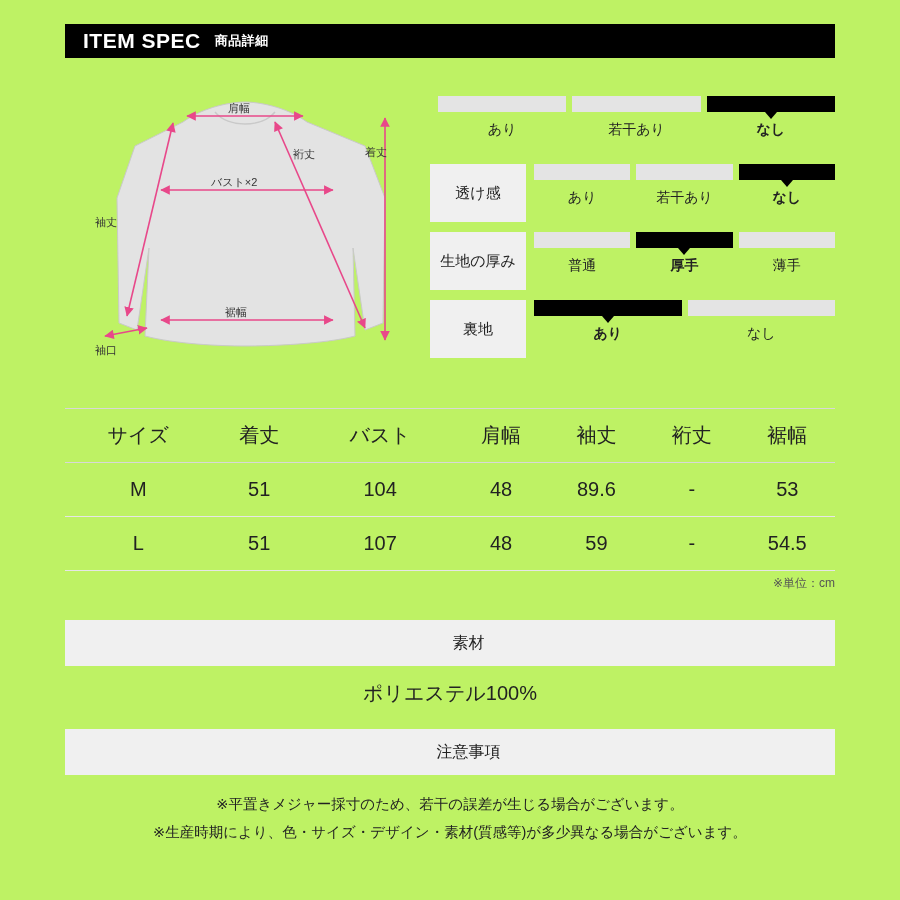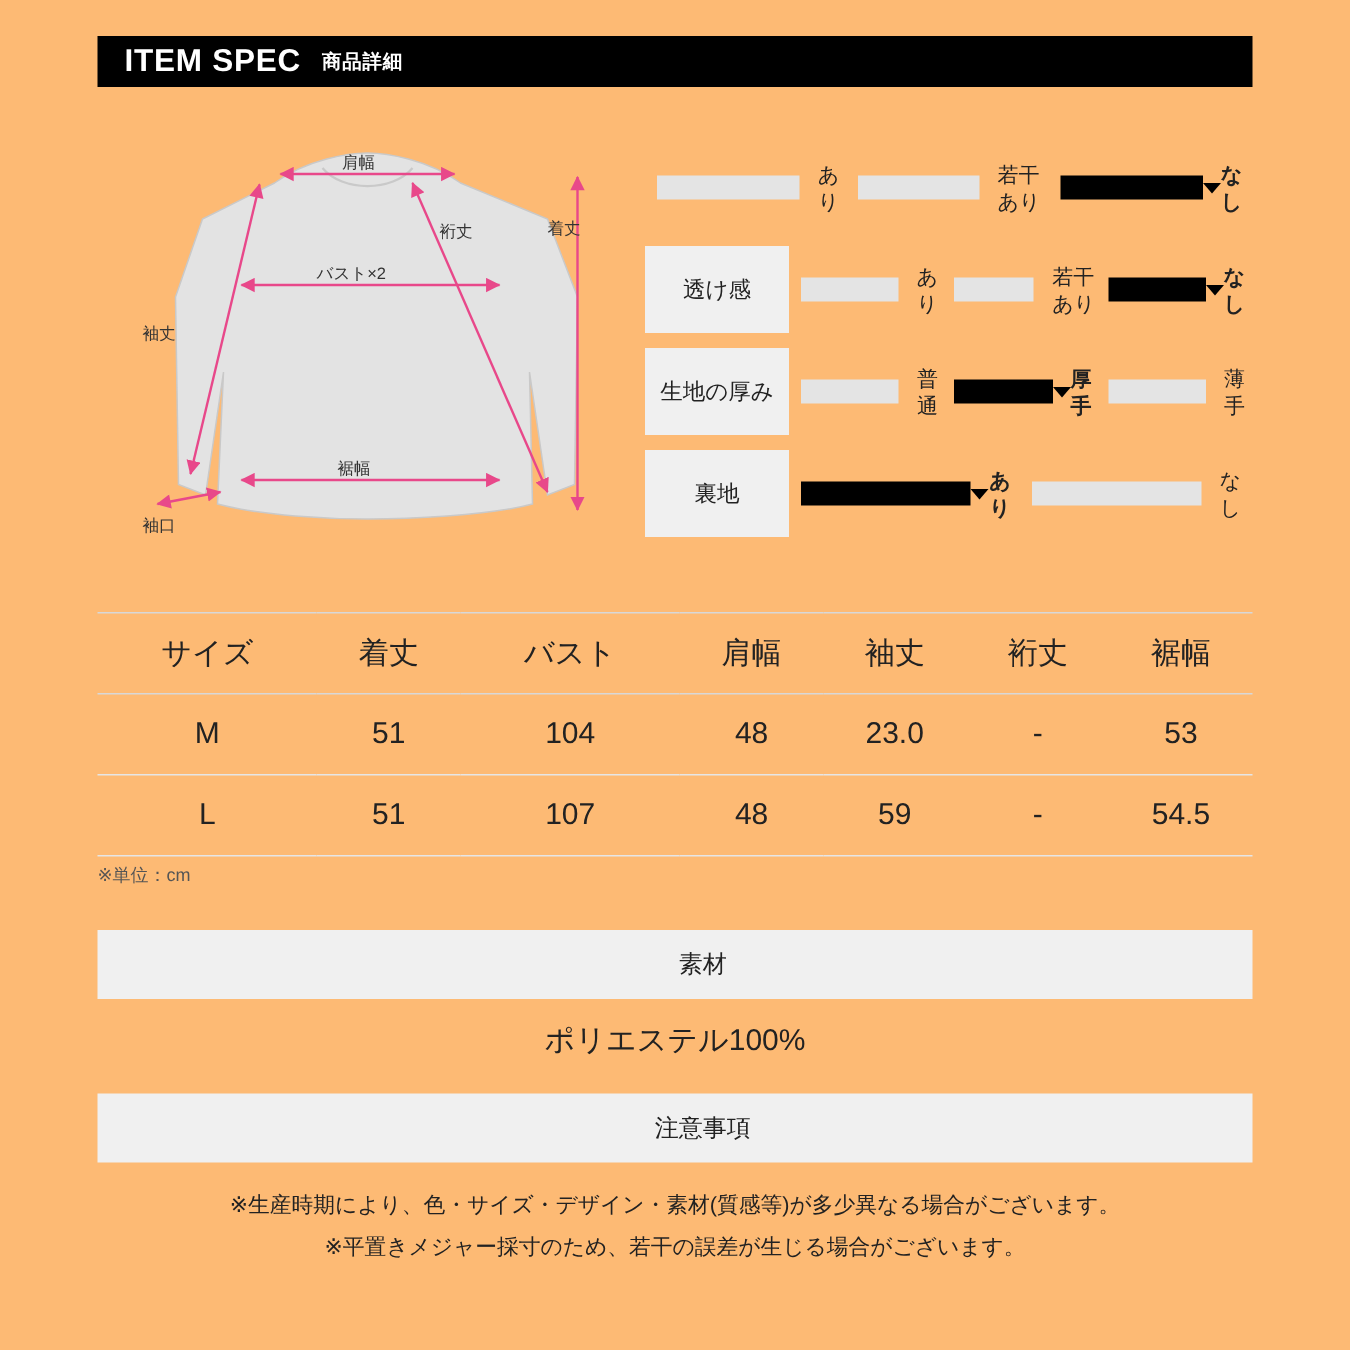--- a/index.html
+++ b/index.html
@@ -6,21 +6,21 @@
   html, body {
     margin: 0; padding: 0;
     width: 900px; height: 900px;
     background: #ffffff;
     font-family: "Liberation Sans", "DejaVu Sans", sans-serif;
     color: #222;
   }
   #page {
     position: relative;
     width: 900px; height: 900px;
-    background: #fdba74;
+    background: #bef264;
     overflow: hidden;
   }
 
   
   .header-bar {
     position: absolute;
     left: 65px; top: 24px;
     width: 770px; height: 34px;
     background: #000000;
     display: flex;
@@ -71,21 +71,21 @@
     flex: none;
   }
   .attr-opts {
     flex: 1;
     display: flex;
     margin-left: 8px;
   }
   .opt {
     flex: 1;
     display: flex;
-    flex-direction: row;
+    flex-direction: column;
     align-items: center;
     justify-content: flex-start;
     margin-right: 6px;
     position: relative;
   }
   .opt:last-child { margin-right: 0; }
   .opt .bar {
     width: 100%;
     height: 16px;
     background: #e4e4e4;
@@ -127,21 +127,21 @@
     border-top: 1px solid #d8d8d8;
     border-bottom: 1px solid #d8d8d8;
   }
   .size-table tbody td {
     border-bottom: 1px solid #e6e6e6;
   }
   .unit-note {
     position: absolute;
     left: 65px; top: 575px;
     width: 770px;
-    text-align: left;
+    text-align: right;
     font-size: 12px;
     color: #555;
   }
 
   
   .band {
     position: absolute;
     left: 65px;
     width: 770px;
     height: 46px;
@@ -320,21 +320,21 @@
         <th>裄丈</th>
         <th>裾幅</th>
       </tr>
     </thead>
     <tbody>
       <tr>
         <td>M</td>
         <td>51</td>
         <td>104</td>
         <td>48</td>
-        <td>23.0</td>
+        <td>89.6</td>
         <td>-</td>
         <td>53</td>
       </tr>
       <tr>
         <td>L</td>
         <td>51</td>
         <td>107</td>
         <td>48</td>
         <td>59</td>
         <td>-</td>
@@ -343,17 +343,17 @@
     </tbody>
   </table>
 
   <div class="unit-note">※単位：cm</div>
 
   <div class="band material">素材</div>
   <div class="material-value">ポリエステル100%</div>
 
   <div class="band notice">注意事項</div>
   <div class="notice-lines">
+    <div>※平置きメジャー採寸のため、若干の誤差が生じる場合がございます。</div>
     <div>※生産時期により、色・サイズ・デザイン・素材(質感等)が多少異なる場合がございます。</div>
-    <div>※平置きメジャー採寸のため、若干の誤差が生じる場合がございます。</div>
   </div>
 
 </div>
 
 </body></html>

